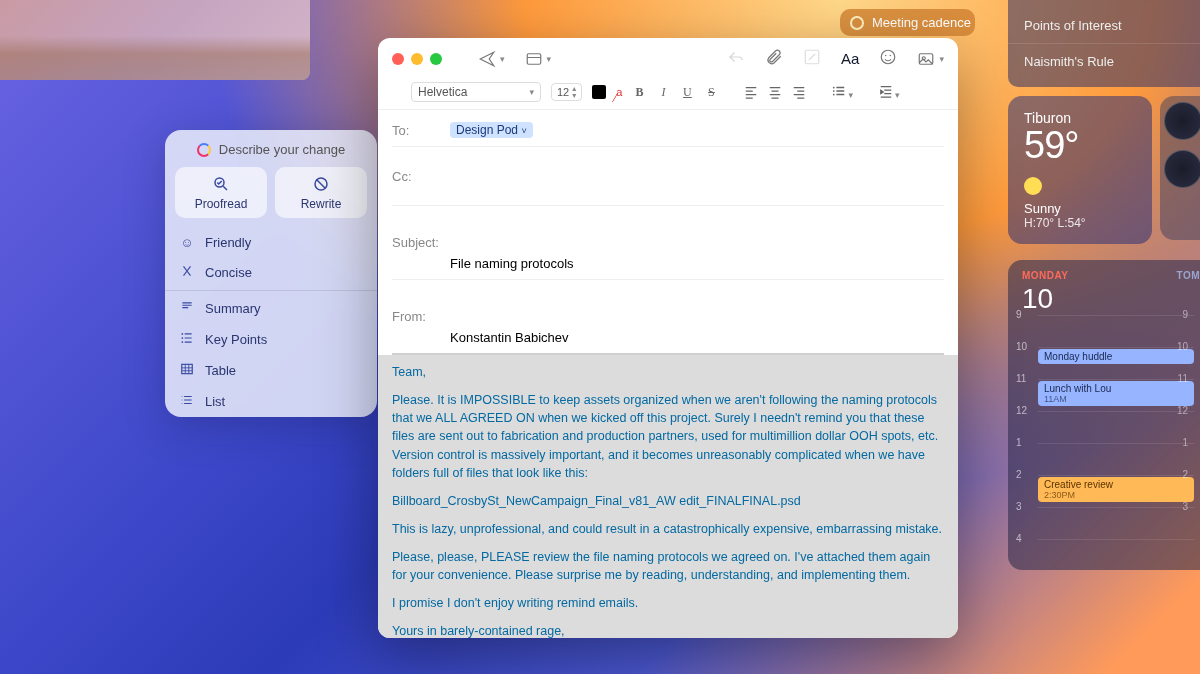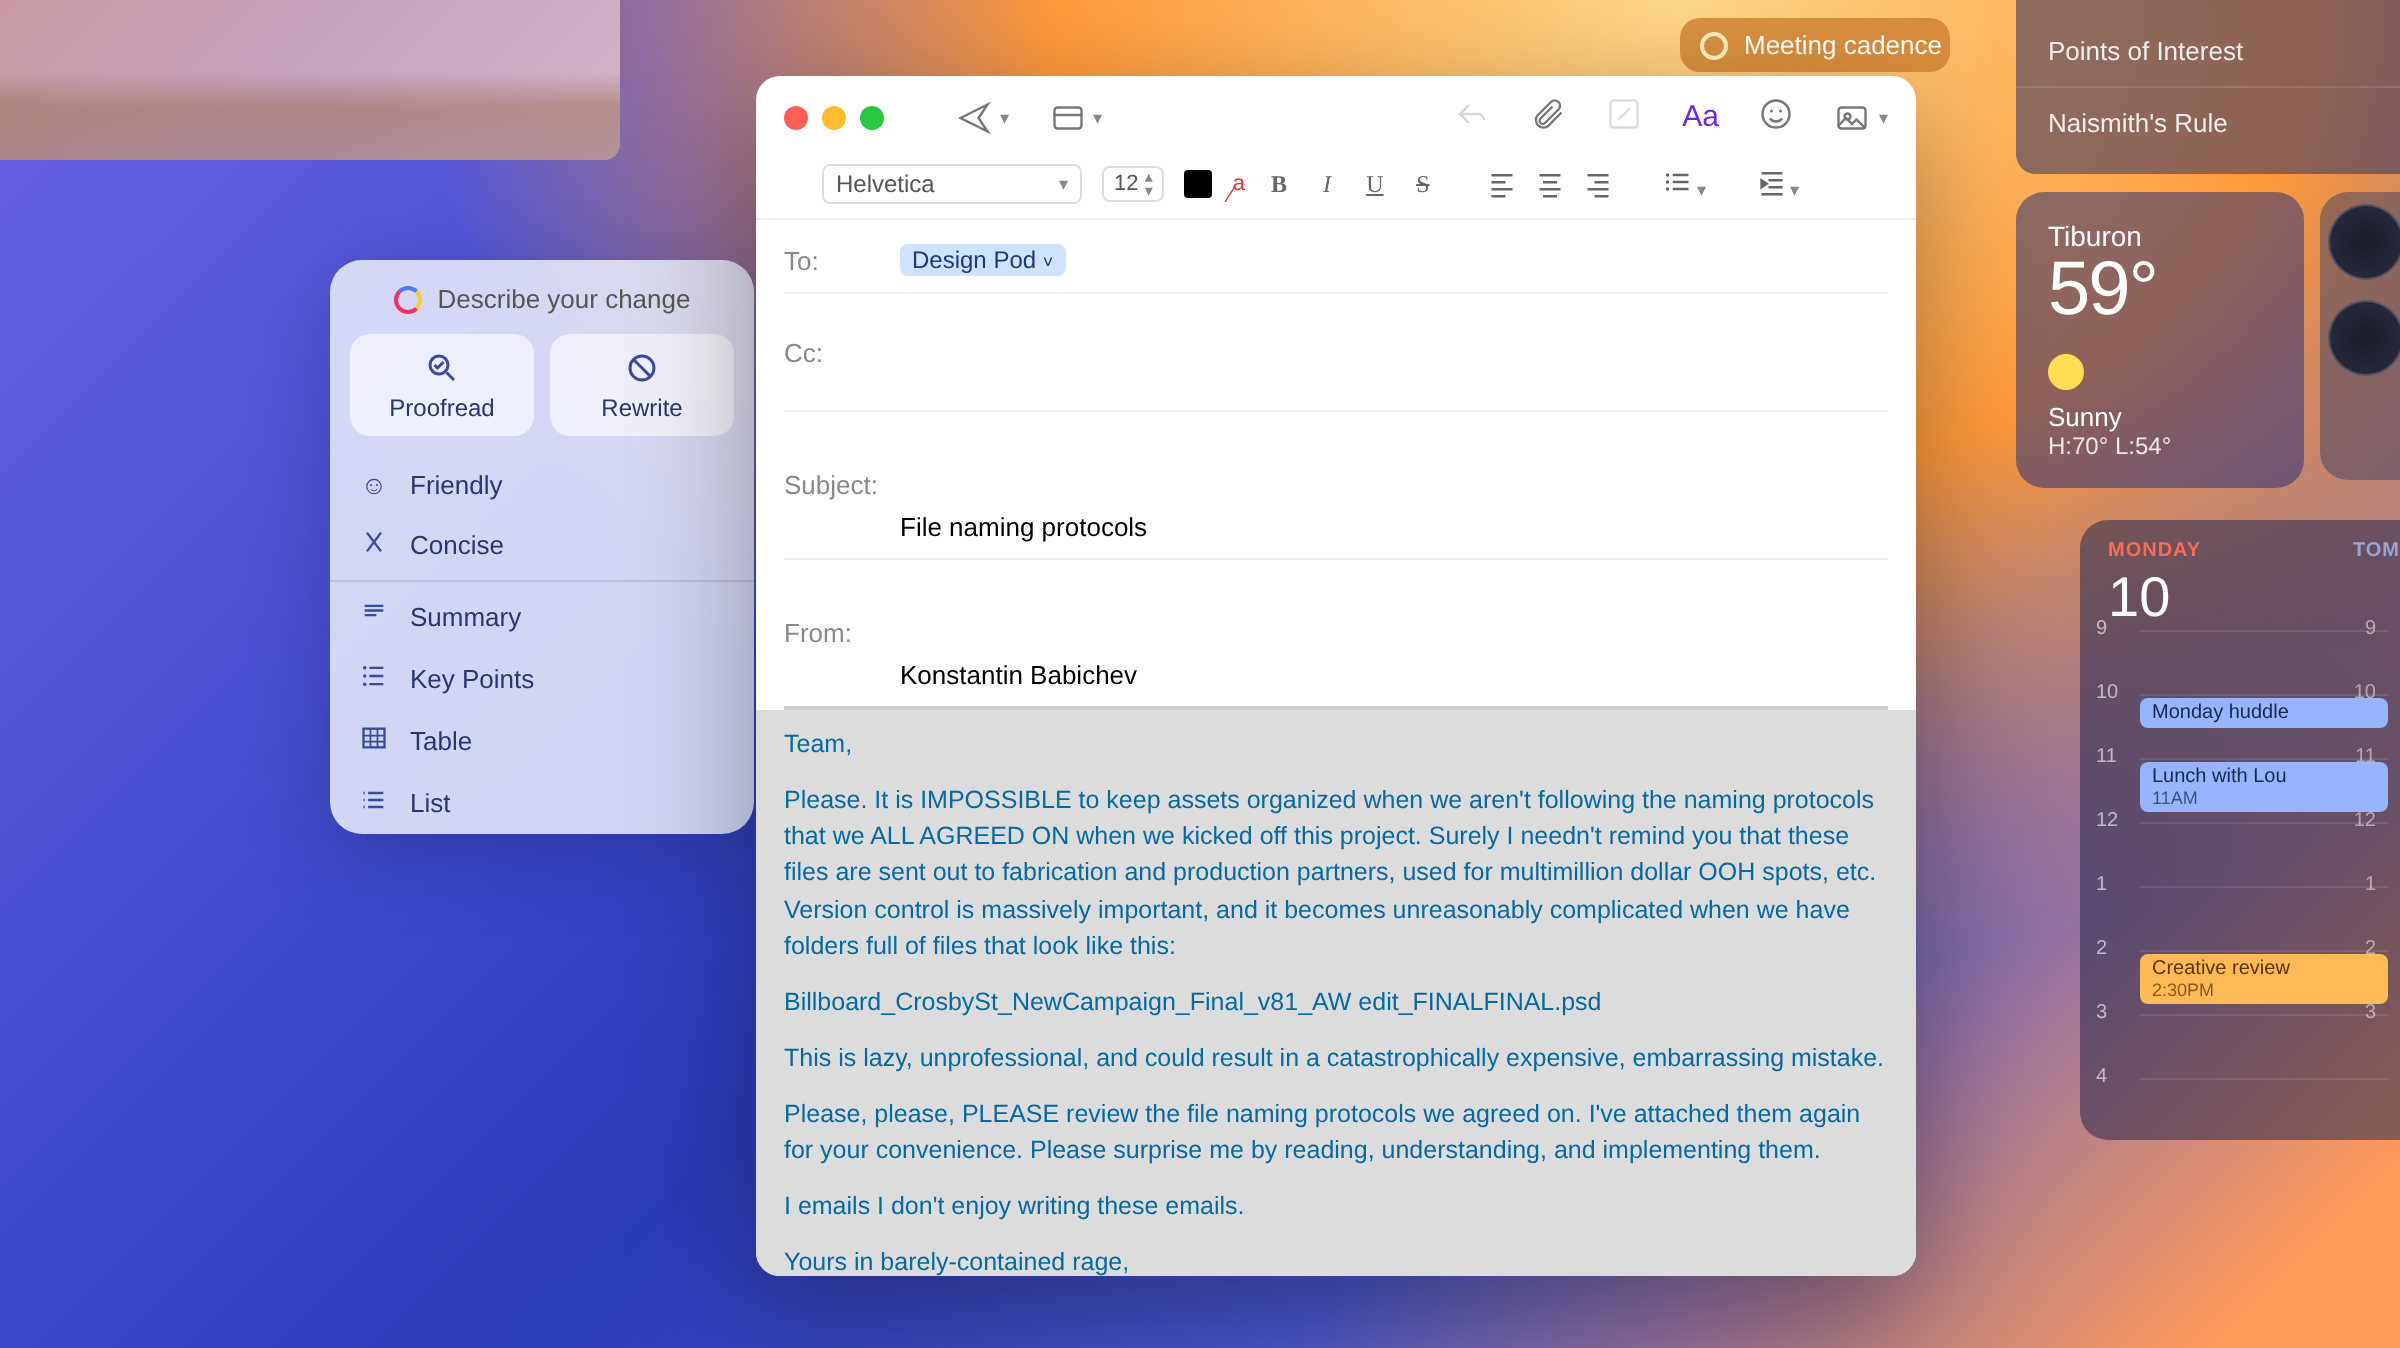--- a/index.html
+++ b/index.html
@@ -54,21 +54,21 @@
 .clockw {
   position:absolute; right:0; top:96px; width:40px; height:144px;
   background: rgba(50,55,90,.45); border-radius: 14px 0 0 14px;
 }
 .clockw .face {
   width:38px; height:38px; margin:6px 0 0 4px; border-radius:50%;
   background: radial-gradient(circle at 50% 50%, #1a1c2a 0%, #2b2e42 100%);
   border: 1px solid rgba(255,255,255,.2);
 }
 .calwidget {
-  position:absolute; right:0; top:260px; width:160px; height:310px;
+  position:absolute; right:0; top:260px; width:192px; height:310px;
   background: rgba(40,40,75,.55); border-radius: 14px 0 0 14px;
   color:#fff; overflow:hidden; font-size:12px;
 }
 .calwidget .head { display:flex; padding:10px 14px 2px; gap:40px;}
 .calwidget .dow { font-size:10px; color:#ff6a5a; font-weight:600; letter-spacing:.5px;}
 .calwidget .daynum { font-size:28px; font-weight:300; padding:0 14px; }
 .calwidget .grid { position:relative; padding-left:30px; padding-right:6px; }
 .calwidget .hour { position:relative; height:32px; border-top:1px solid rgba(255,255,255,.1);}
 .calwidget .hnum { position:absolute; left:-22px; top:-7px; font-size:10px; opacity:.6;}
 .calwidget .hnumr { position:absolute; right:6px; top:-7px; font-size:10px; opacity:.5;}
@@ -338,21 +338,21 @@
         <svg viewBox="0 0 24 24">
             <path d="M21 11l-9 9a5 5 0 01-7-7l9-9a3.5 3.5 0 015 5l-9 9a2 2 0 01-3-3l8-8" fill="none" stroke="#777" stroke-width="1.6"></path>
           </svg>
       </span>
       <span style="opacity:.4">
         <svg viewBox="0 0 24 24">
             <rect x="3" y="3" width="18" height="18" rx="2" fill="none" stroke="#aaa" stroke-width="1.6"></rect>
             <path d="M8 16l8-8" stroke="#aaa" stroke-width="1.6"></path>
           </svg>
       </span>
-      <span style="font-size:15px;color:#6d28d9">Aa</span>
+      <span style="font-size:15px;color:#0f172a">Aa</span>
       <span>
         <svg viewBox="0 0 24 24">
             <circle cx="12" cy="12" r="9" fill="none" stroke="#777" stroke-width="1.6"></circle>
             <circle cx="9" cy="10" r="1" fill="#777"></circle>
             <circle cx="15" cy="10" r="1" fill="#777"></circle>
             <path d="M8 15c1 1.5 2.5 2 4 2s3-.5 4-2" fill="none" stroke="#777" stroke-width="1.6"></path>
           </svg>
       </span>
       <span class="grp">
         <svg viewBox="0 0 24 24">
@@ -420,18 +420,18 @@
       <span class="val">Konstantin Babichev</span>
     </div>
   </div>
 
   <div class="body" id="mail-body">
       <p>Team,</p>
       <p>Please. It is IMPOSSIBLE to keep assets organized when we aren't following the naming protocols that we ALL AGREED ON when we kicked off this project. Surely I needn't remind you that these files are sent out to fabrication and production partners, used for multimillion dollar OOH spots, etc. Version control is massively important, and it becomes unreasonably complicated when we have folders full of files that look like this:</p>
       <p>Billboard_CrosbySt_NewCampaign_Final_v81_AW edit_FINALFINAL.psd</p>
       <p>This is lazy, unprofessional, and could result in a catastrophically expensive, embarrassing mistake.</p>
       <p>Please, please, PLEASE review the file naming protocols we agreed on. I've attached them again for your convenience. Please surprise me by reading, understanding, and implementing them.</p>
-      <p>I emails I don't enjoy writing these emails.</p>
+      <p>I promise I don't enjoy writing remind emails.</p>
       <p>Yours in barely-contained rage,</p>
       <p>Konstantin</p>
     </div>
   <div class="belowbody"></div>
 </div>
 
 </body></html>

